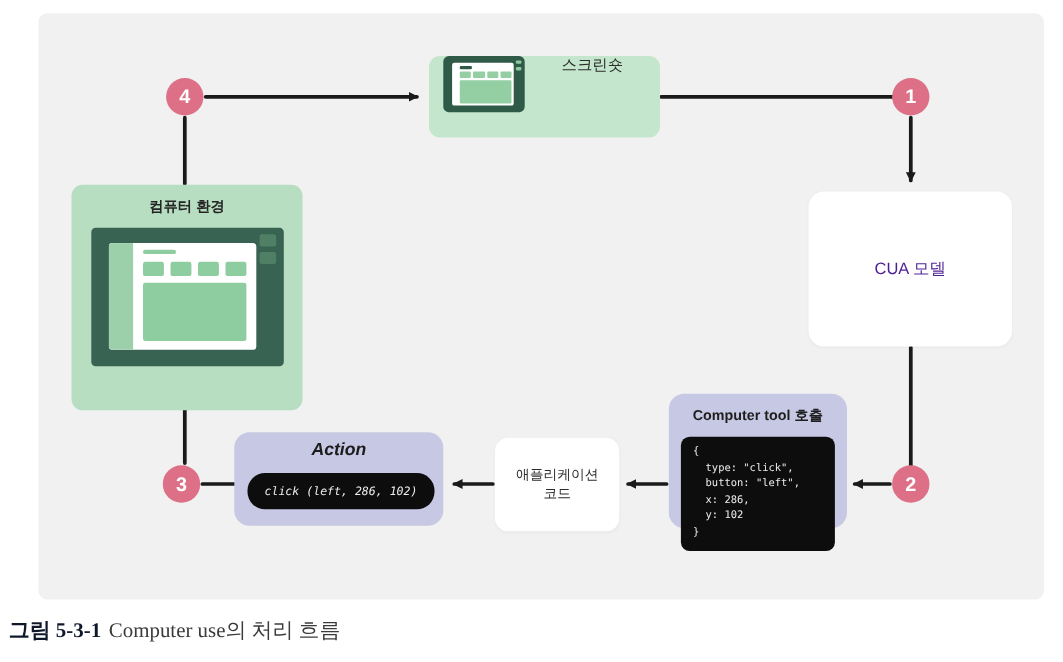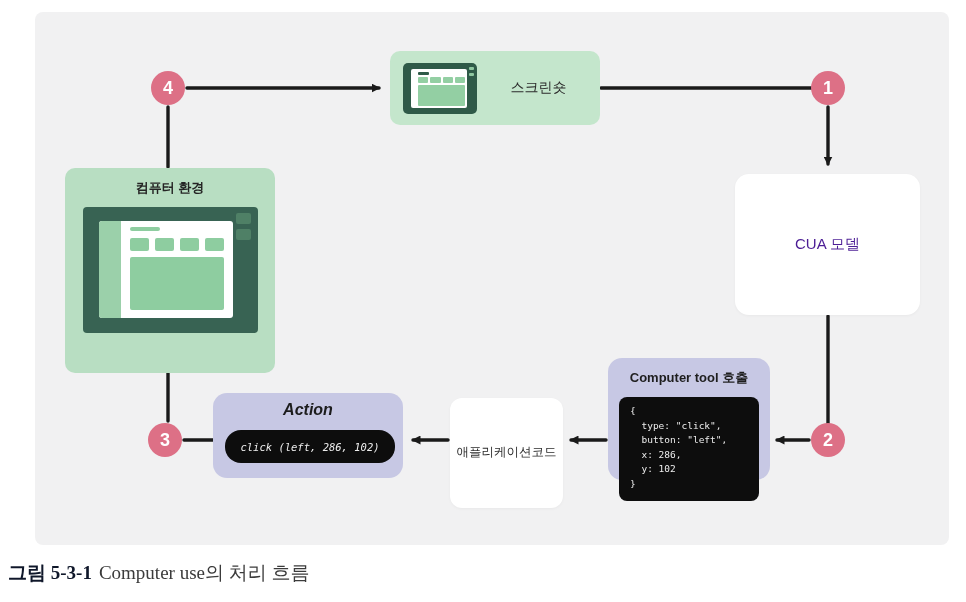--- a/index.html
+++ b/index.html
@@ -21,21 +21,21 @@
     display:flex; align-items:center; justify-content:center; z-index:3;
   }
   .step.s4 { left:151px; top:71px; }
   .step.s1 { left:811px; top:71px; }
   .step.s2 { left:811px; top:423px; }
   .step.s3 { left:148px; top:423px; }
 
   
   .shot-box {
     position:absolute; left:390px; top:51px; width:210px; height:74px;
-    background:#c4e6cc; border-radius:10px; display:flex; align-items:center; z-index:2;
+    background:#c4e6cc; border-radius:10px; display:flex; z-index:2;
   }
   .shot-label { flex:1; text-align:center; font-size:14px; color:#2b2b2b; }
 
   
   .mini-monitor {
     position:relative; width:74px; height:51px; margin-left:13px;
     background:#2f5a48; border-radius:5px; flex:0 0 auto;
   }
   .mini-window {
     position:absolute; left:8px; top:6px; width:56px; height:39px;
@@ -89,22 +89,22 @@
     position:absolute; left:11px; top:39px; width:140px; height:104px;
     background:#0d0d0d; border-radius:8px; padding:7px 0 0 11px;
   }
   .tool-code pre {
     font-family:"DejaVu Sans Mono","Liberation Mono",monospace;
     font-size:9.5px; line-height:14.5px; color:#ededed; white-space:pre;
   }
 
   
   .app-box {
-    position:absolute; left:450px; top:398px; width:113px; height:110px;
-    background:#ffffff; border-radius:12px; display:flex; flex-direction:row;
+    position:absolute; left:450px; top:398px; width:113px; height:85px;
+    background:#ffffff; border-radius:12px; display:flex; flex-direction:column;
     align-items:center; justify-content:center; z-index:2;
     box-shadow:0 1px 3px rgba(0,0,0,0.04);
   }
   .app-box span { font-size:12.5px; color:#2b2b2b; line-height:1.4; }
 
   
   .action-box {
     position:absolute; left:213px; top:393px; width:190px; height:85px;
     background:#c7c8e4; border-radius:14px; z-index:2;font-style:italic;
   }

